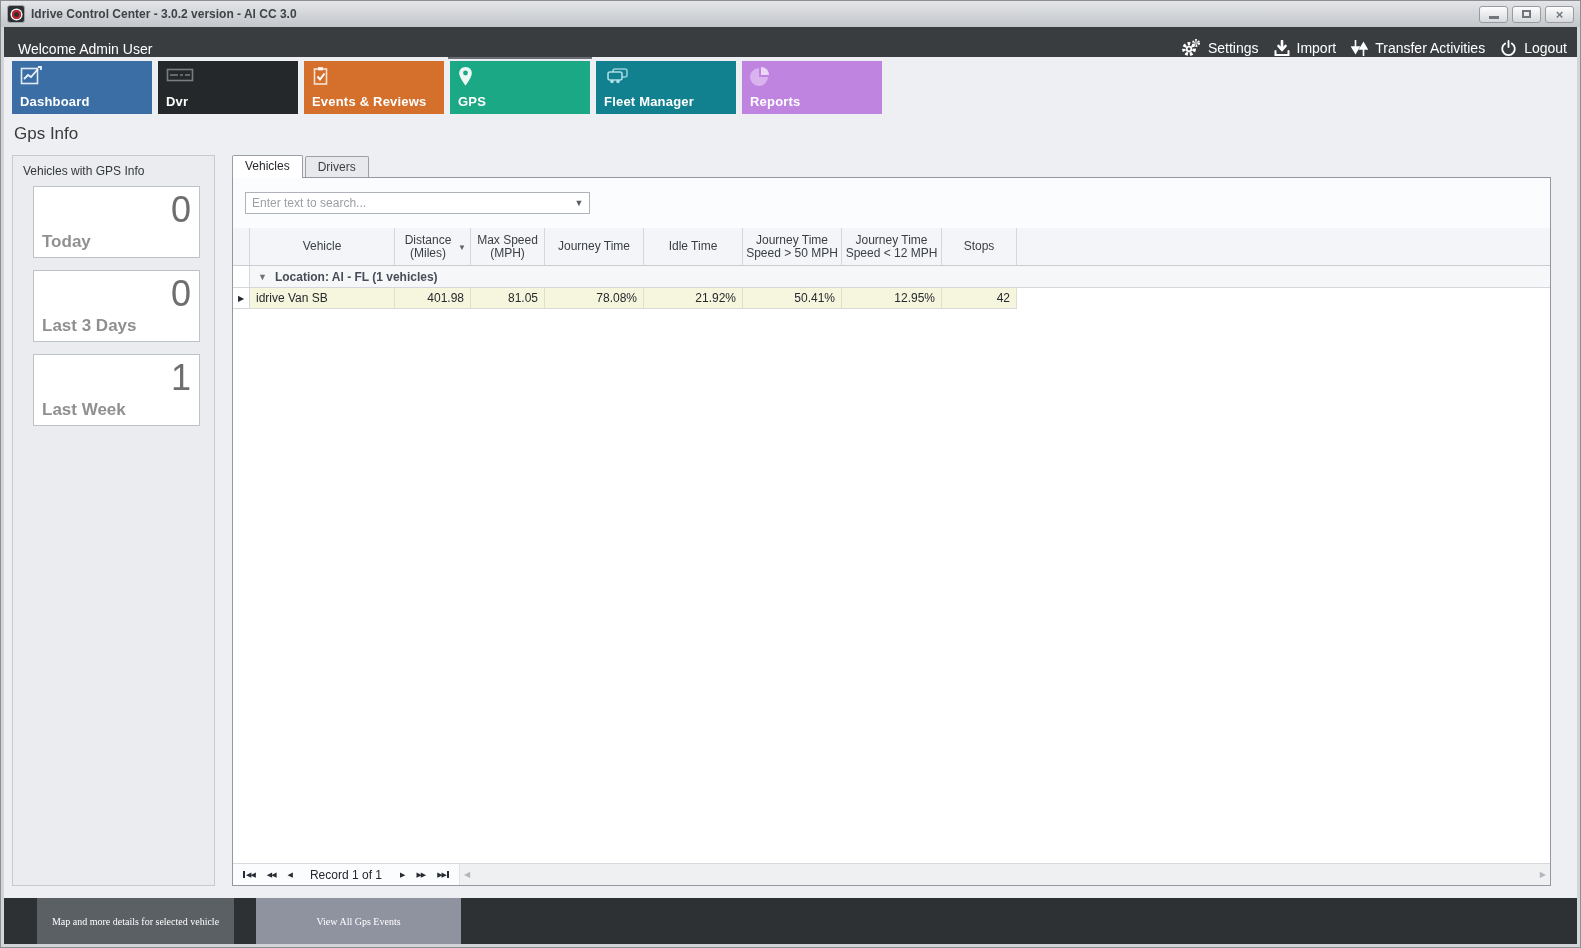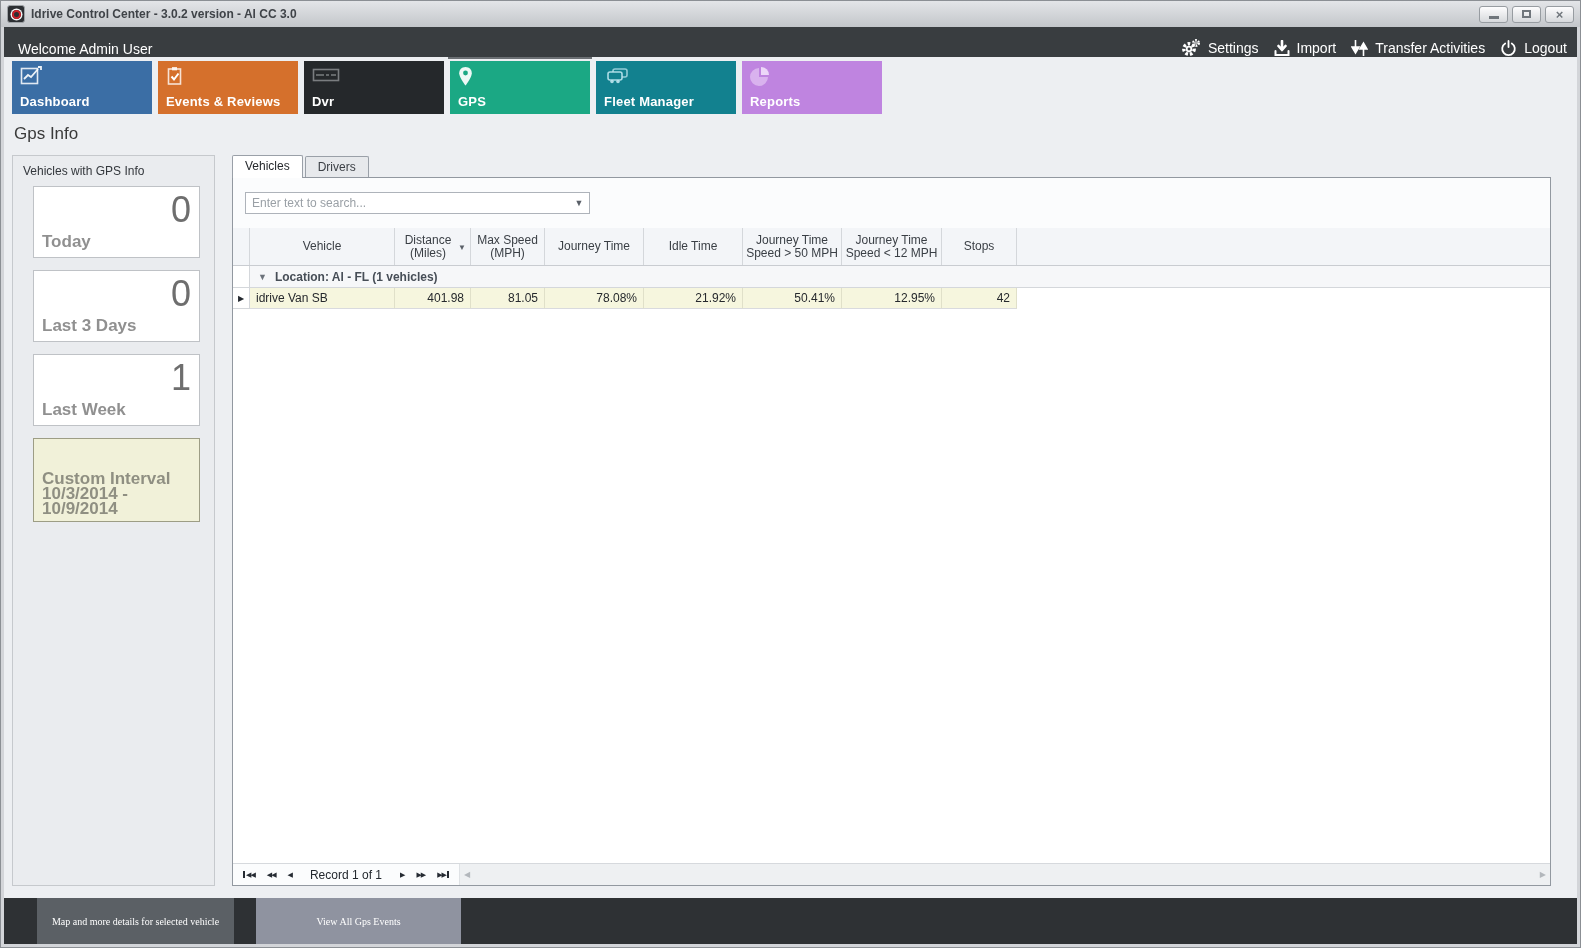--- a/index.html
+++ b/index.html
@@ -170,34 +170,34 @@
 
       <div class="tiles">
         <div class="tile" style="background: rgb(59, 110, 165);">
           <svg width="22" height="20" viewBox="0 0 22 20">
             <rect x="1.5" y="2.5" width="16" height="15" fill="none" stroke="rgba(255,255,255,.85)" stroke-width="1.6"></rect>
             <path d="M4 13 l4 -4 l3 2 l7 -8" fill="none" stroke="rgba(255,255,255,.9)" stroke-width="1.8"></path>
             <path d="M18 1 l3 0 l0 3" fill="none" stroke="rgba(255,255,255,.9)" stroke-width="1.8"></path>
           </svg>
           <span class="tile-label">Dashboard</span>
         </div>
+        <div class="tile" style="background: rgb(37, 40, 43);">
+          <svg width="28" height="18" viewBox="0 0 28 18">
+            <rect x="1.5" y="3.5" width="25" height="11" fill="none" stroke="#7a7d80" stroke-width="1.6"></rect>
+            <path d="M4 9 h8 M14 9 h3 M19 9 h5" stroke="#7a7d80" stroke-width="1.6"></path>
+          </svg>
+          <span class="tile-label">Dvr</span>
+        </div>
         <div class="tile" style="background: rgb(213, 112, 44);">
           <svg width="18" height="21" viewBox="0 0 18 21">
             <rect x="2.5" y="3" width="12" height="15" fill="none" stroke="rgba(255,255,255,.8)" stroke-width="1.6"></rect>
             <rect x="6" y="1" width="5" height="3.4" fill="rgba(255,255,255,.8)"></rect>
             <path d="M5.5 10.5 l2.5 3 l4.5 -6" fill="none" stroke="#fff" stroke-width="2"></path>
           </svg>
           <span class="tile-label">Events &amp; Reviews</span>
-        </div>
-        <div class="tile" style="background: rgb(37, 40, 43);">
-          <svg width="28" height="18" viewBox="0 0 28 18">
-            <rect x="1.5" y="3.5" width="25" height="11" fill="none" stroke="#7a7d80" stroke-width="1.6"></rect>
-            <path d="M4 9 h8 M14 9 h3 M19 9 h5" stroke="#7a7d80" stroke-width="1.6"></path>
-          </svg>
-          <span class="tile-label">Dvr</span>
         </div>
         <div class="tile selected" style="background: rgb(27, 168, 132);">
           <svg width="15" height="21" viewBox="0 0 15 21">
             <path d="M7.5 1 C3.6 1 1.2 3.8 1.2 7.2 c0 4.2 6.3 12.3 6.3 12.3 s6.3-8.1 6.3-12.3 C13.8 3.8 11.4 1 7.5 1 z" fill="rgba(255,255,255,.92)"></path>
             <circle cx="7.5" cy="7" r="2.4" fill="#1ba884"></circle>
           </svg>
           <span class="tile-label">GPS</span>
         </div>
         <div class="tile" style="background: rgb(18, 129, 143);">
           <svg width="30" height="20" viewBox="0 0 30 20">
@@ -232,26 +232,20 @@
           <div class="stat-card">
             <span class="stat-value">0</span>
             <span class="stat-label">Last 3 Days</span>
           </div>
 
           <div class="stat-card">
             <span class="stat-value">1</span>
             <span class="stat-label">Last Week</span>
           </div>
 
-          <div class="stat-card custom">
-            <span class="stat-label">
-              <span>Custom Interval</span><br>
-              <span>10/3/2014 - 10/9/2014</span>
-            </span>
-          </div>
         </div>
 
         <div class="tab-area">
           <div class="tabs">
             <span class="tab active">Vehicles</span>
             <span class="tab">Drivers</span>
           </div>
 
           <div class="grid-panel">
 

